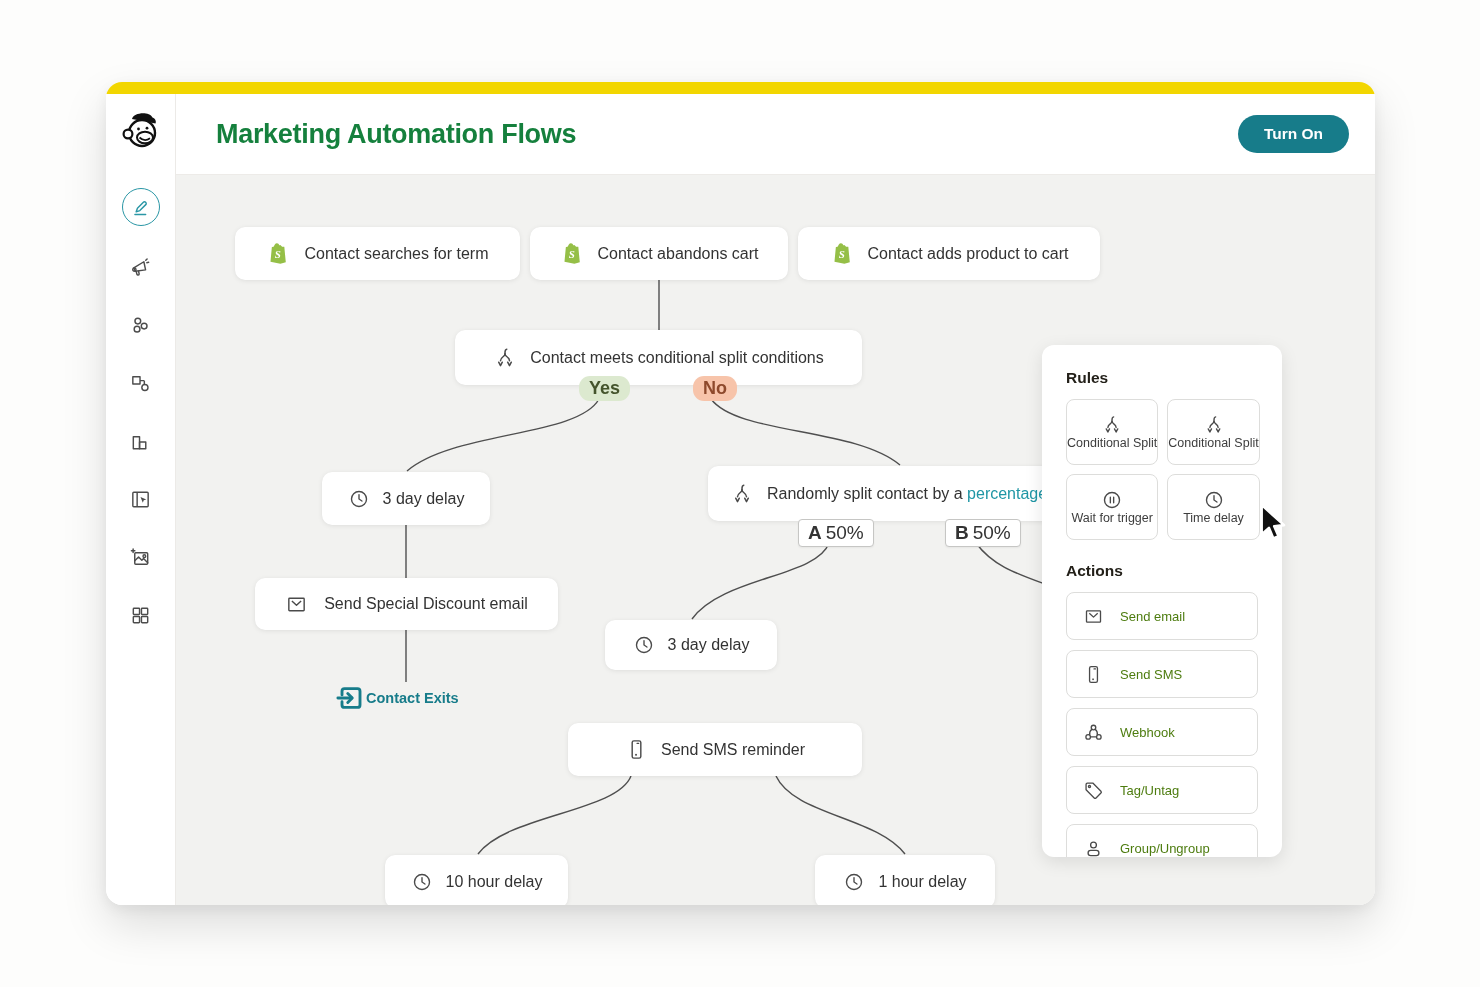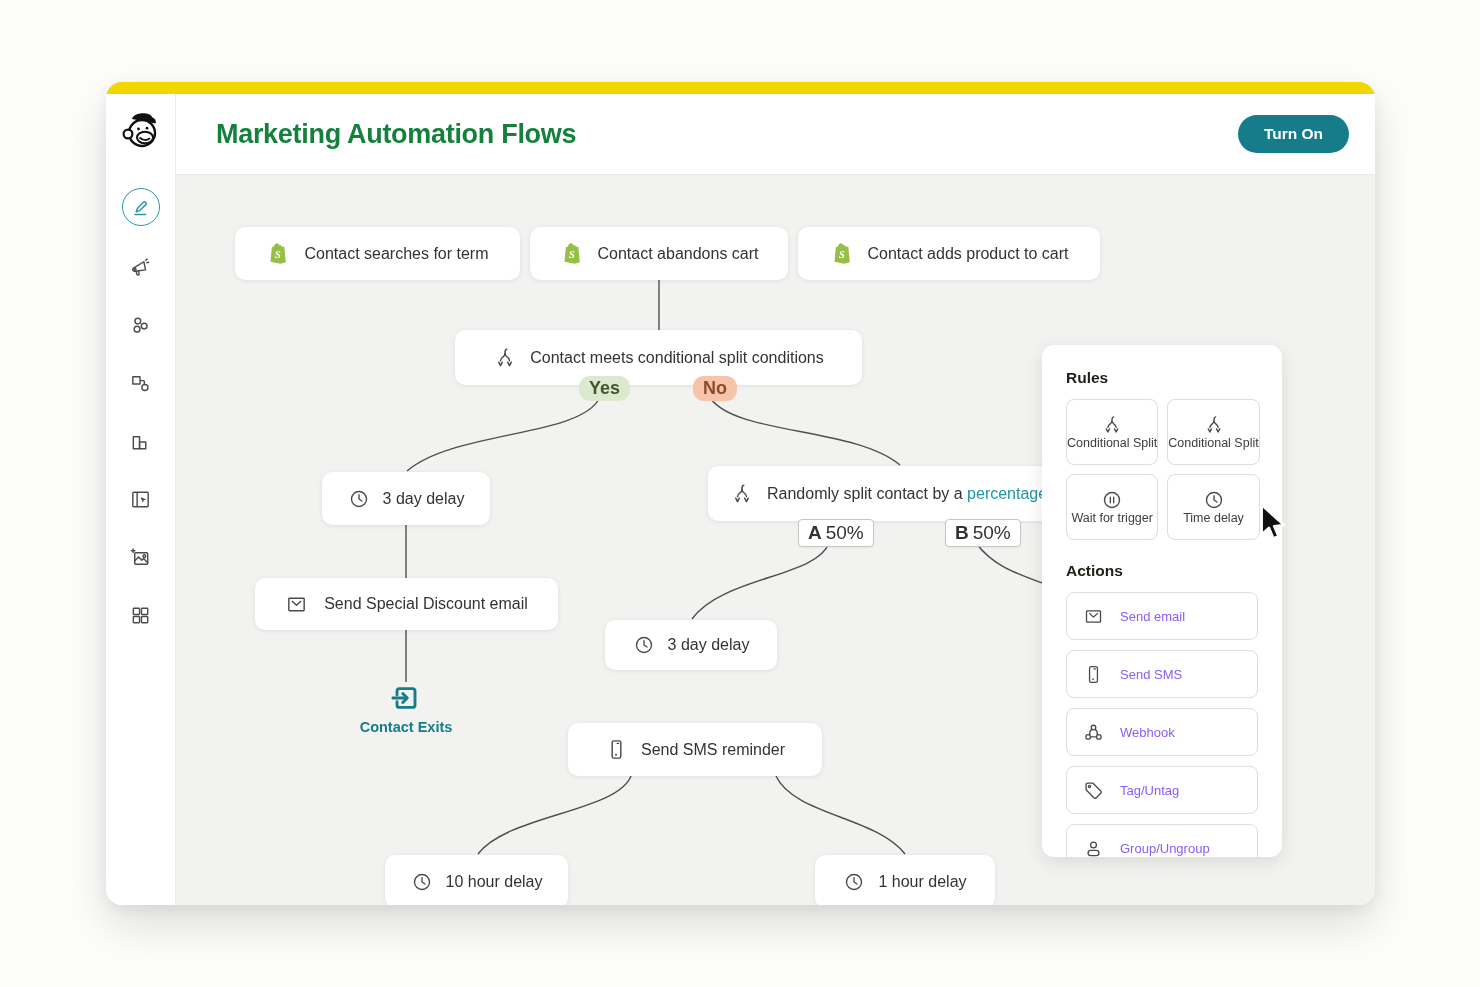--- a/index.html
+++ b/index.html
@@ -49,21 +49,21 @@
   .badge.no  { background:#f7c4aa; color:#8e4a2c; }
 
   .chip {
     position:absolute; z-index:11; background:#fff; border:1px solid #c6c6c4; border-radius:4px;
     padding:2px 9px; font-size:19px; color:#333; box-shadow:0 1px 2px rgba(0,0,0,.05); cursor:default;
   }
   .chip b { font-weight:700; margin-right:4px; }
 
   .link-word { color:#1f96a5; }
 
-  .exit-block { position:absolute; z-index:10; display:flex; flex-direction:column; align-items:center; gap:6px; cursor:pointer; }
+  .exit-block { position:absolute; z-index:10; display:flex; flex-direction:row; align-items:center; cursor:pointer; }
   .exit-block svg { width:30px; height:30px; color:#177C8A; }
   .exit-label { font-size:14.5px; font-weight:700; color:#177C8A; }
 
   .panel {
     position:absolute; left:866px; top:170px; width:240px; height:512px; z-index:30;
     background:#fff; border-radius:12px; box-shadow:0 5px 18px rgba(0,0,0,.10);
     padding:24px; overflow:hidden;
   }
   .panel-heading { font-size:15.5px; font-weight:700; color:#232019; margin-bottom:12px; }
   .rules-grid { display:grid; grid-template-columns:1fr 1fr; gap:9px; margin-bottom:22px; }
@@ -71,21 +71,21 @@
     border:1px solid #dddddb; border-radius:8px; height:66px; background:#fff; cursor:pointer;
     display:flex; flex-direction:column; align-items:center; justify-content:center; 
   }
   .rule-tile svg { width:22px; height:22px; color:#4a4a4a; }
   .rule-label { font-size:12.5px; color:#3d3d3d; white-space:nowrap; }
   .action-row {
     border:1px solid #dddddb; border-radius:8px; height:48px; background:#fff; cursor:pointer;
     display:flex; align-items:center; gap:16px; padding:0 16px; margin-bottom:10px;
   }
   .action-row svg { width:21px; height:21px; color:#4a4a4a; flex:0 0 auto; }
-  .action-label { font-size:13px; color:#8b5cf6; }
+  .action-label { font-size:13px; color:#4d7c0f; }
 
   .cursor { position:absolute; left:1076px; top:326px; width:42px; height:42px; z-index:40; pointer-events:none; }
 </style>
 </head>
 <body>
 
 <svg width="0" height="0" style="position:absolute">
   <defs>
     <symbol id="i-split" viewBox="0 0 24 24">
       <g fill="none" stroke="currentColor" stroke-width="1.5" stroke-linecap="round" stroke-linejoin="round">
@@ -372,21 +372,21 @@
 
     <div class="node" style="left:429px; top:445px; width:172px; height:50px;">
       <span class="n-icon">
           <svg width="22" height="22">
             <use href="#i-clock"></use>
           </svg>
         </span>
       <span>3 day delay</span>
     </div>
 
-    <div class="node" style="left:392px; top:548px; width:254px; height:53px;">
+    <div class="node" style="left:392px; top:548px; width:294px; height:53px;">
       <span class="n-icon">
           <svg width="23" height="23">
             <use href="#i-phone"></use>
           </svg>
         </span>
       <span>Send SMS reminder</span>
     </div>
 
     <div class="node" style="left:209px; top:680px; width:183px; height:53px;">
       <span class="n-icon">

